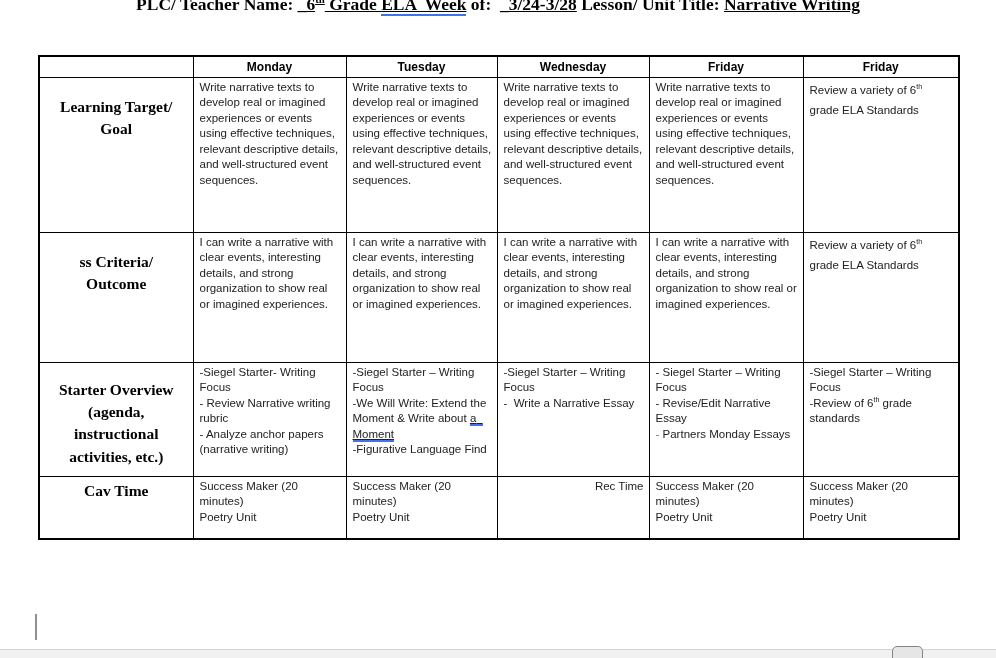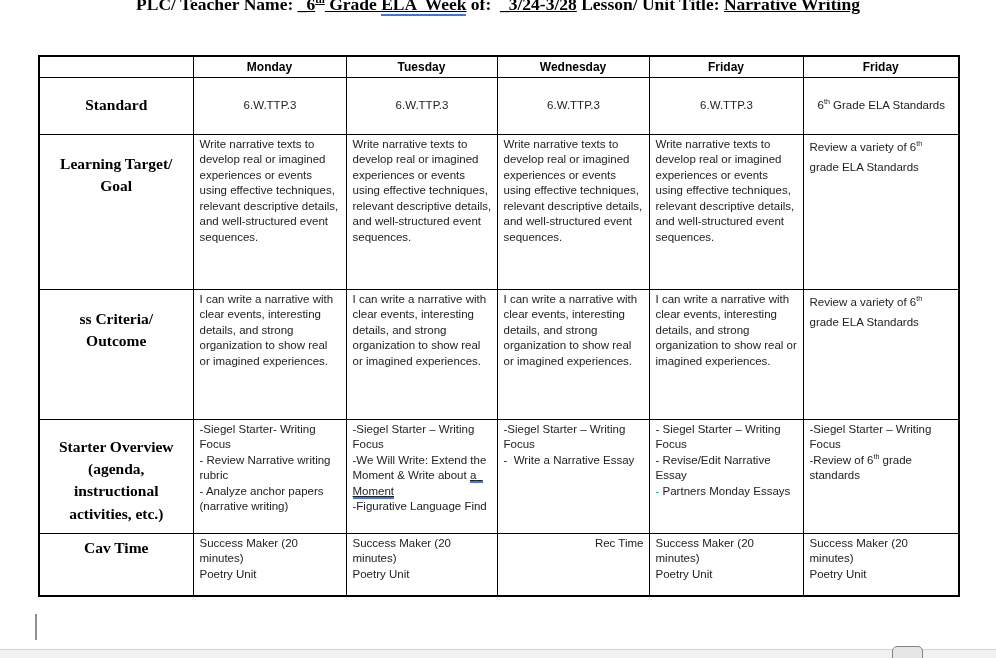--- a/index.html
+++ b/index.html
@@ -127,28 +127,20 @@
   </colgroup>
   <tbody>
       <tr class="r-header">
         <th class="day"></th>
         <th class="day">Monday</th>
         <th class="day">Tuesday</th>
         <th class="day">Wednesday</th>
         <th class="day">Friday</th>
         <th class="day">Friday</th>
       </tr>
-      <tr class="r-standard">
-        <td class="label">Standard</td>
-        <td class="cell">6.W.TTP.3</td>
-        <td class="cell">6.W.TTP.3</td>
-        <td class="cell">6.W.TTP.3</td>
-        <td class="cell">6.W.TTP.3</td>
-        <td class="cell loose"><span>6</span><sup>th</sup><span> Grade ELA Standards</span></td>
-      </tr>
       <tr class="r-learning-target">
         <td class="label">Learning Target/
 Goal</td>
         <td class="cell">Write narrative texts to develop real or imagined experiences or events using effective techniques, relevant descriptive details, and well-structured event sequences.</td>
         <td class="cell">Write narrative texts to develop real or imagined experiences or events using effective techniques, relevant descriptive details, and well-structured event sequences.</td>
         <td class="cell">Write narrative texts to develop real or imagined experiences or events using effective techniques, relevant descriptive details, and well-structured event sequences.</td>
         <td class="cell">Write narrative texts to develop real or imagined experiences or events using effective techniques, relevant descriptive details, and well-structured event sequences.</td>
         <td class="cell loose"><span>Review a variety of 6</span><sup>th</sup><span> grade ELA Standards</span></td>
       </tr>
       <tr class="r-criteria">

